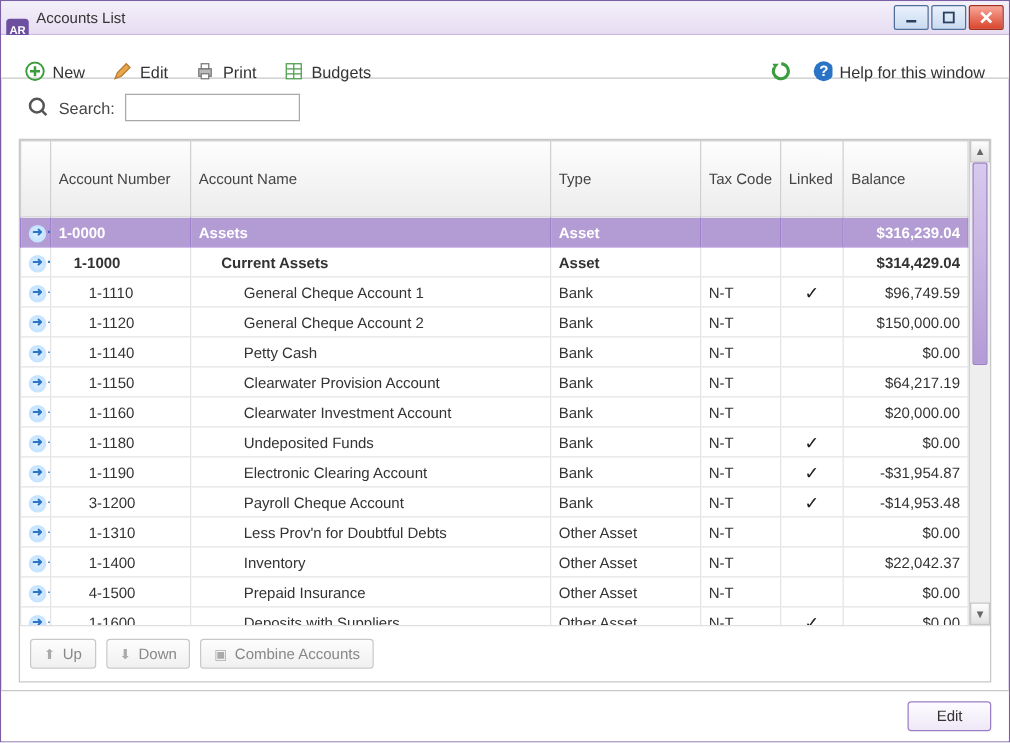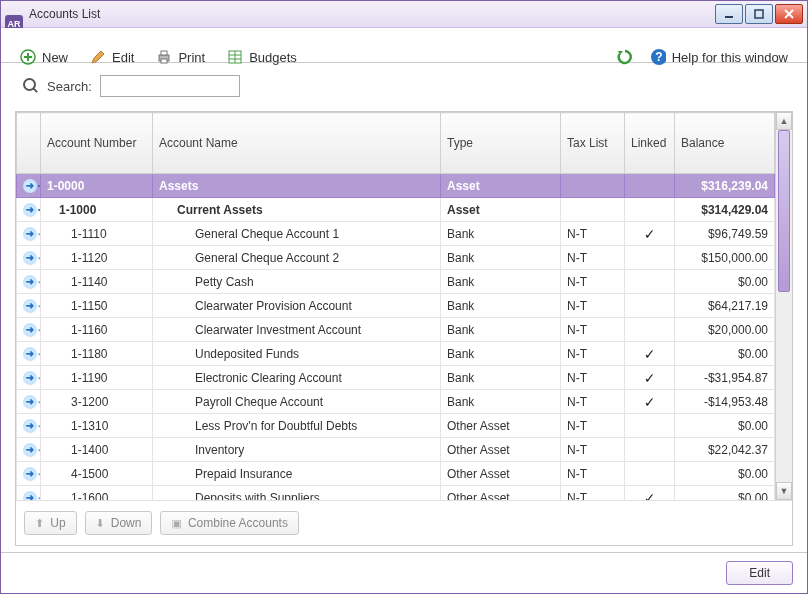--- a/index.html
+++ b/index.html
@@ -171,21 +171,21 @@
                 <col style="width:64px">
                 <col style="width:50px">
                 <col style="width:100px">
             </colgroup>
             <thead>
               <tr>
                 <th></th>
                 <th>Account Number</th>
                 <th>Account Name</th>
                 <th>Type</th>
-                <th>Tax List</th>
+                <th>Tax Code</th>
                 <th>Linked</th>
                 <th style="text-align:left">Balance</th>
               </tr>
             </thead>
             <tbody id="grid-body">
                 <tr class="lvl0">
                   <td class="center"><span class="row-arrow">➜</span></td>
                   <td class="acct-num ind0">1-0000</td>
                   <td class="acct-name ind0">Assets</td>
                   <td>Asset</td>

